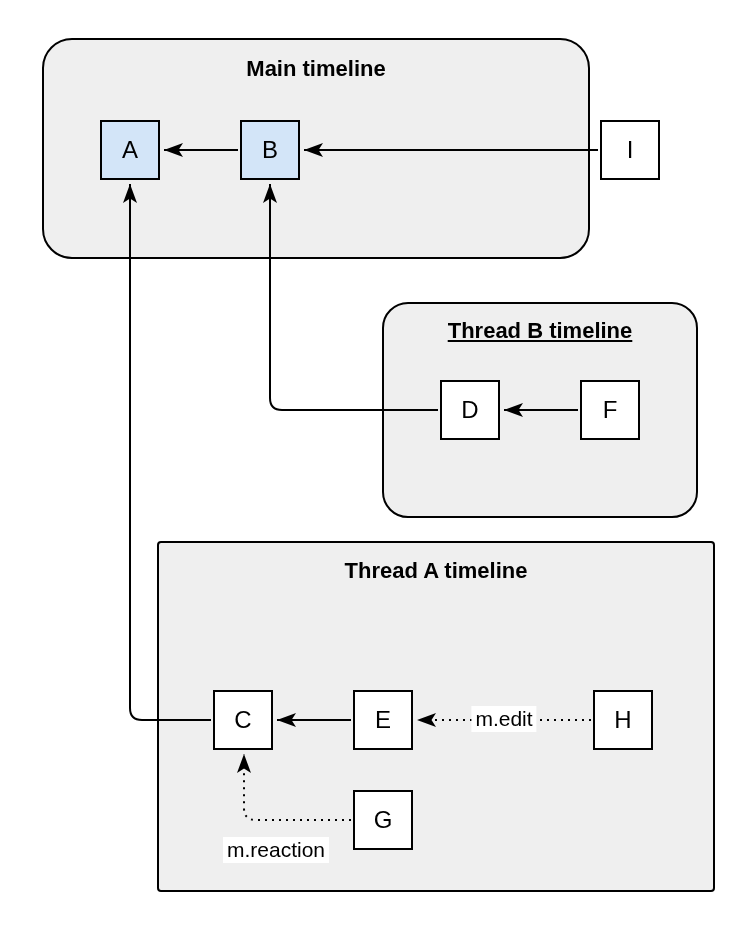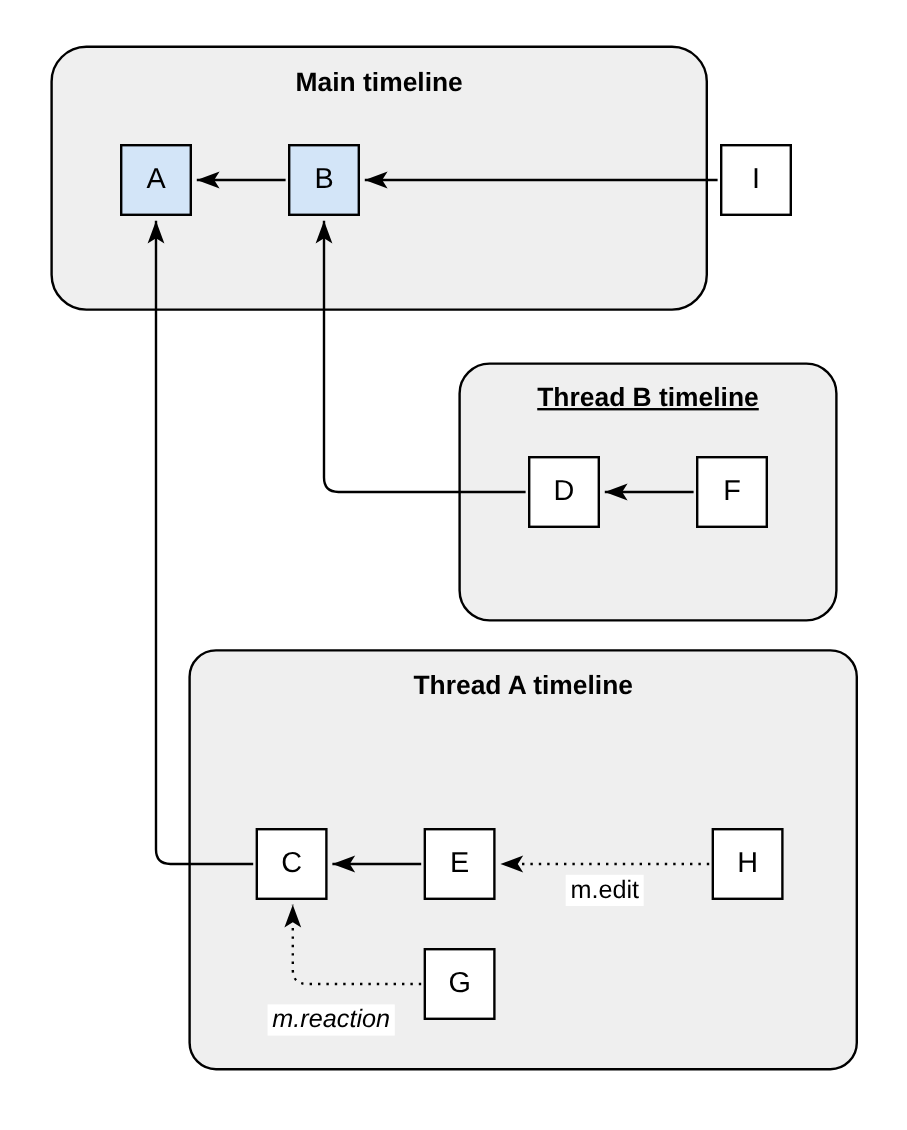--- a/index.html
+++ b/index.html
@@ -28,21 +28,21 @@
     text-align: center;
     font-size: 22px;
     font-weight: bold;
     color: #000000;
     line-height: 26px;
   }
   .c-main   { left: 42px;  top: 38px;  width: 548px; height: 221px; border-radius: 30px; }
   .c-main .container-title { top: 16px; }
   .c-thread-b { left: 382px; top: 302px; width: 316px; height: 216px; border-radius: 26px; }
   .c-thread-b .container-title { top: 14px; text-decoration: underline; }
-  .c-thread-a { left: 157px; top: 541px; width: 558px; height: 351px; border-radius: 23px; }
+  .c-thread-a { left: 157px; top: 541px; width: 558px; height: 351px; border-radius: 4px; }
   .c-thread-a .container-title { top: 15px; }
 
   .edges-svg {
     position: absolute;
     left: 0; top: 0;
     width: 756px; height: 942px;
     pointer-events: none;
   }
   .edge { stroke: #000000; stroke-width: 2; fill: none; }
   .edge.dotted { stroke-dasharray: 2 5; }
@@ -73,22 +73,22 @@
 
   .edge-label {
     position: absolute;
     transform: translate(-50%, -50%);
     background: #ffffff;
     padding: 1px 4px;
     font-size: 21px;
     color: #000000;
     white-space: nowrap;
   }
-  .l-edit     { left: 504px; top: 742px; }
-  .l-reaction { left: 276px; top: 850px; font-style: italic; }
+  .l-edit     { left: 504px; top: 719px; }
+  .l-reaction { left: 276px; top: 850px; }
 </style>
 </head>
 <body>
 
 <div class="canvas">
 
   <div class="container c-main">
     <div class="container-title">Main timeline</div>
   </div>
 

